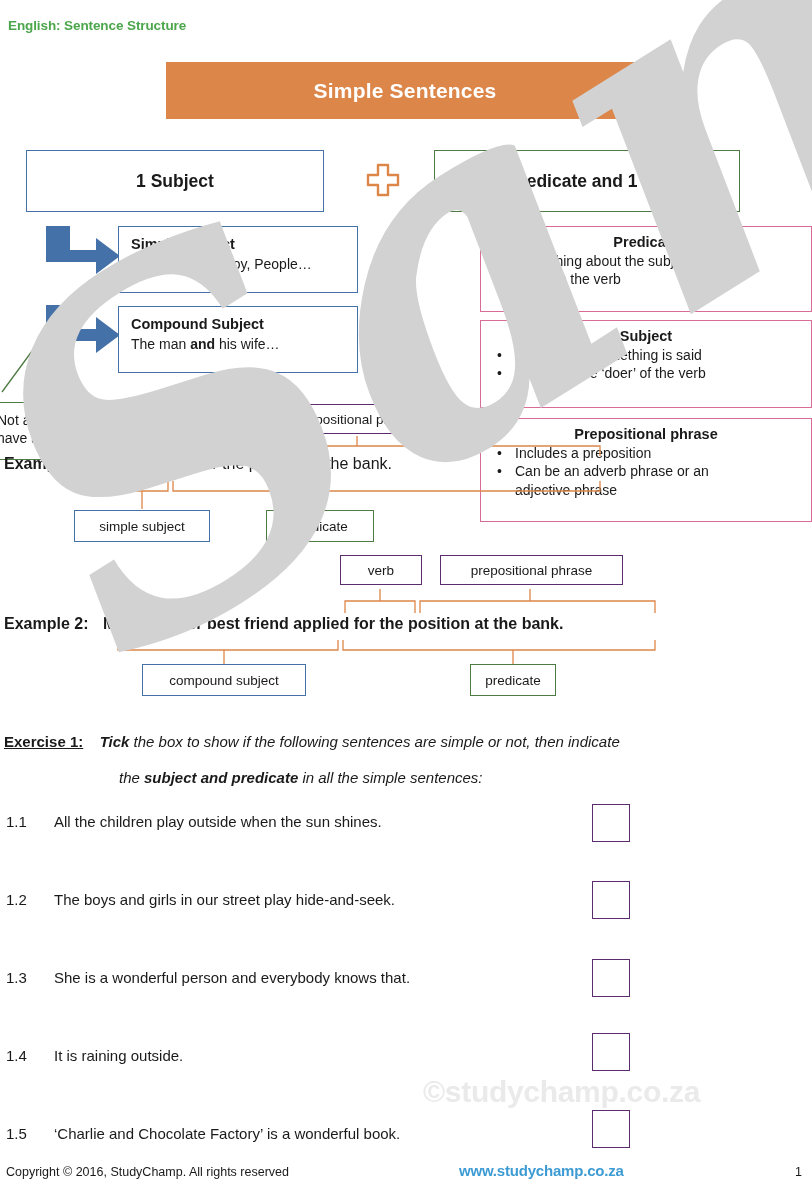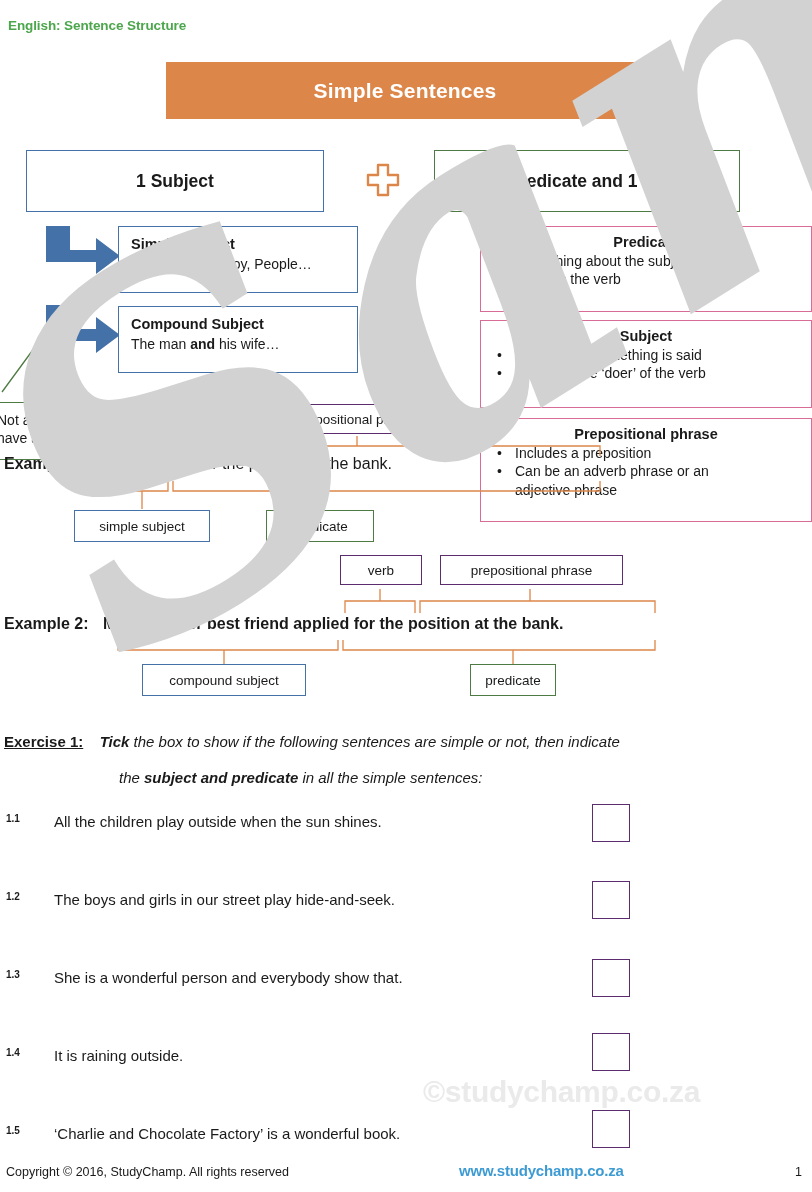--- a/index.html
+++ b/index.html
@@ -87,21 +87,21 @@
   .ex2{left:4px;top:615px;}
 
   svg.br{position:absolute;overflow:visible;}
 
   
   .exer{position:absolute;left:4px;top:733px;width:800px;}
   .exer .tag{font-size:15px;font-weight:bold;text-decoration:underline;}
   .exer .it{font-size:15px;font-style:italic;margin-top:12px;}
   .exer .itb{font-size:15px;font-style:italic;font-weight:bold;}
   .exer .l2{display:block;margin-left:115px;margin-top:18px;}
-  .qnum{position:absolute;font-size:10px;font-weight:bold;}
+  .qnum{position:absolute;font-size:15px;}
   .qtxt{position:absolute;left:54px;font-size:15px;white-space:nowrap;}
   .qbox{position:absolute;left:592px;width:38px;height:38px;box-sizing:border-box;border:1.3px solid #5b2d6e;background:#fff;}
 
   
   .ft-left{position:absolute;left:6px;top:1165px;font-size:12.5px;}
   .ft-mid{position:absolute;left:459px;top:1162px;font-size:15px;font-weight:bold;color:#3d9bd4;letter-spacing:-.2px;}
   .ft-right{position:absolute;right:10px;top:1165px;font-size:12.5px;}
 
   
   .wm{position:absolute;pointer-events:none;user-select:none;}
@@ -251,21 +251,21 @@
 
   <div class="qnum" style="top:813px;left:6px">1.1</div>
   <div class="qtxt" style="top:813px">All the children play outside when the sun shines.</div>
   <div class="qbox" style="top:804px"></div>
 
   <div class="qnum" style="top:891px;left:6px">1.2</div>
   <div class="qtxt" style="top:891px">The boys and girls in our street play hide-and-seek.</div>
   <div class="qbox" style="top:881px"></div>
 
   <div class="qnum" style="top:969px;left:6px">1.3</div>
-  <div class="qtxt" style="top:969px">She is a wonderful person and everybody show that.</div>
+  <div class="qtxt" style="top:969px">She is a wonderful person and everybody knows that.</div>
   <div class="qbox" style="top:959px"></div>
 
   <div class="qnum" style="top:1047px;left:6px">1.4</div>
   <div class="qtxt" style="top:1047px">It is raining outside.</div>
   <div class="qbox" style="top:1033px"></div>
 
   <div class="qnum" style="top:1125px;left:6px">1.5</div>
   <div class="qtxt" style="top:1125px">‘Charlie and Chocolate Factory’ is a wonderful book.</div>
   <div class="qbox" style="top:1110px"></div>
 

